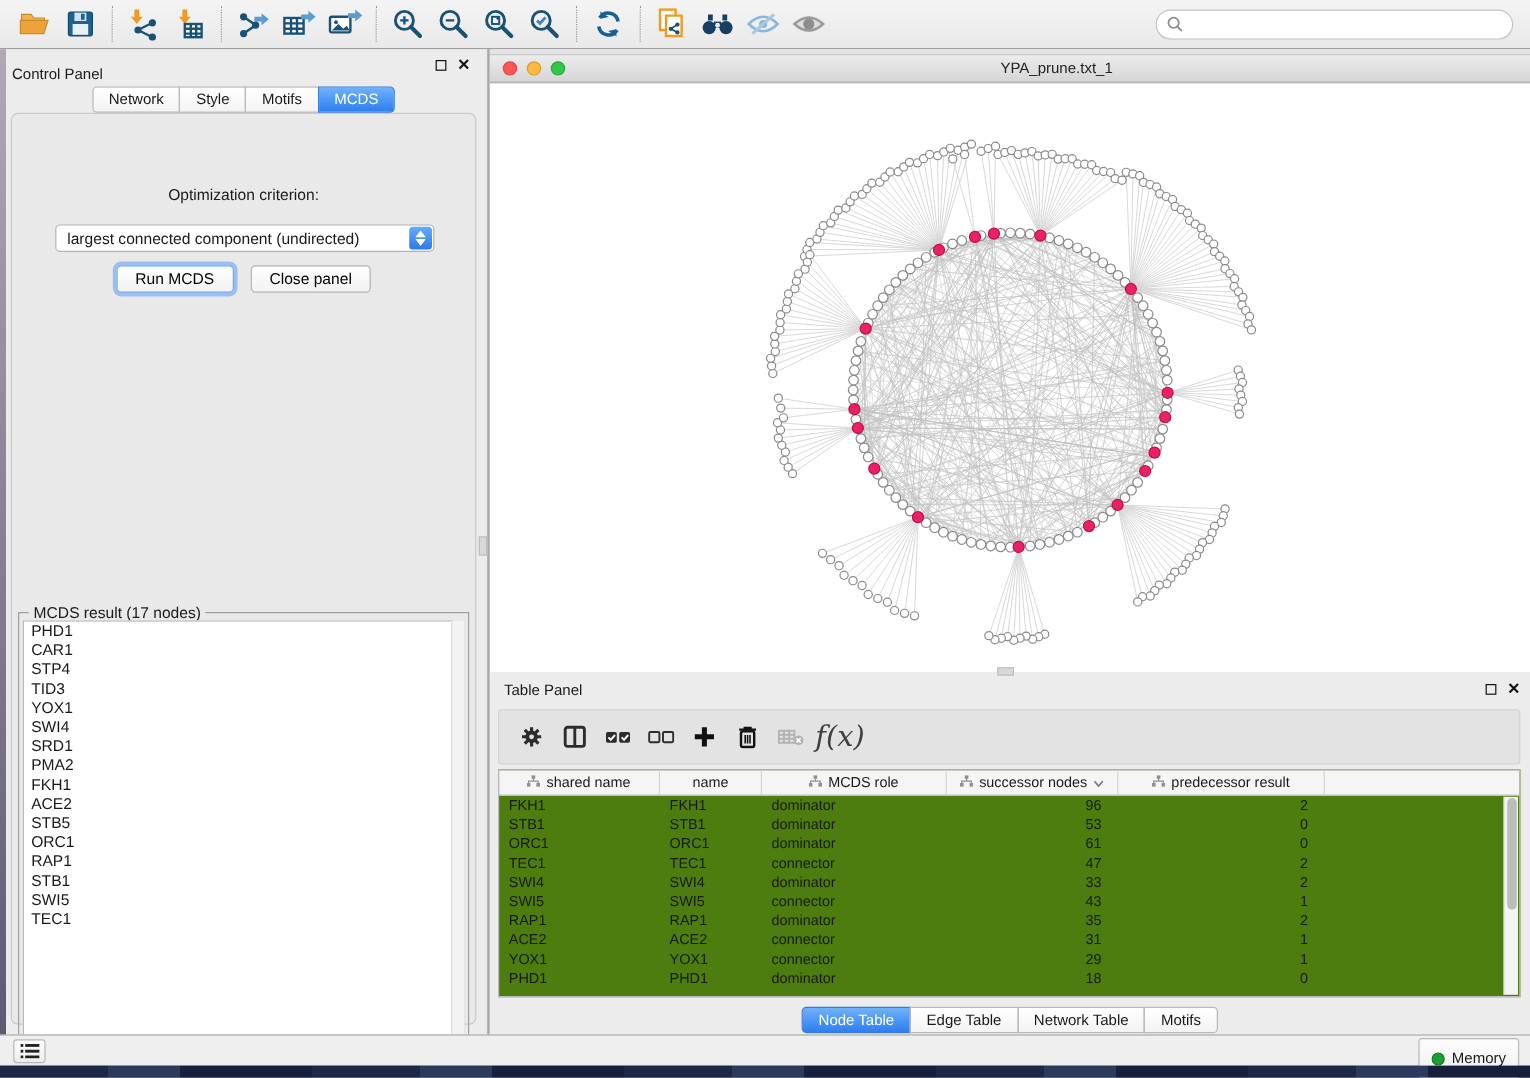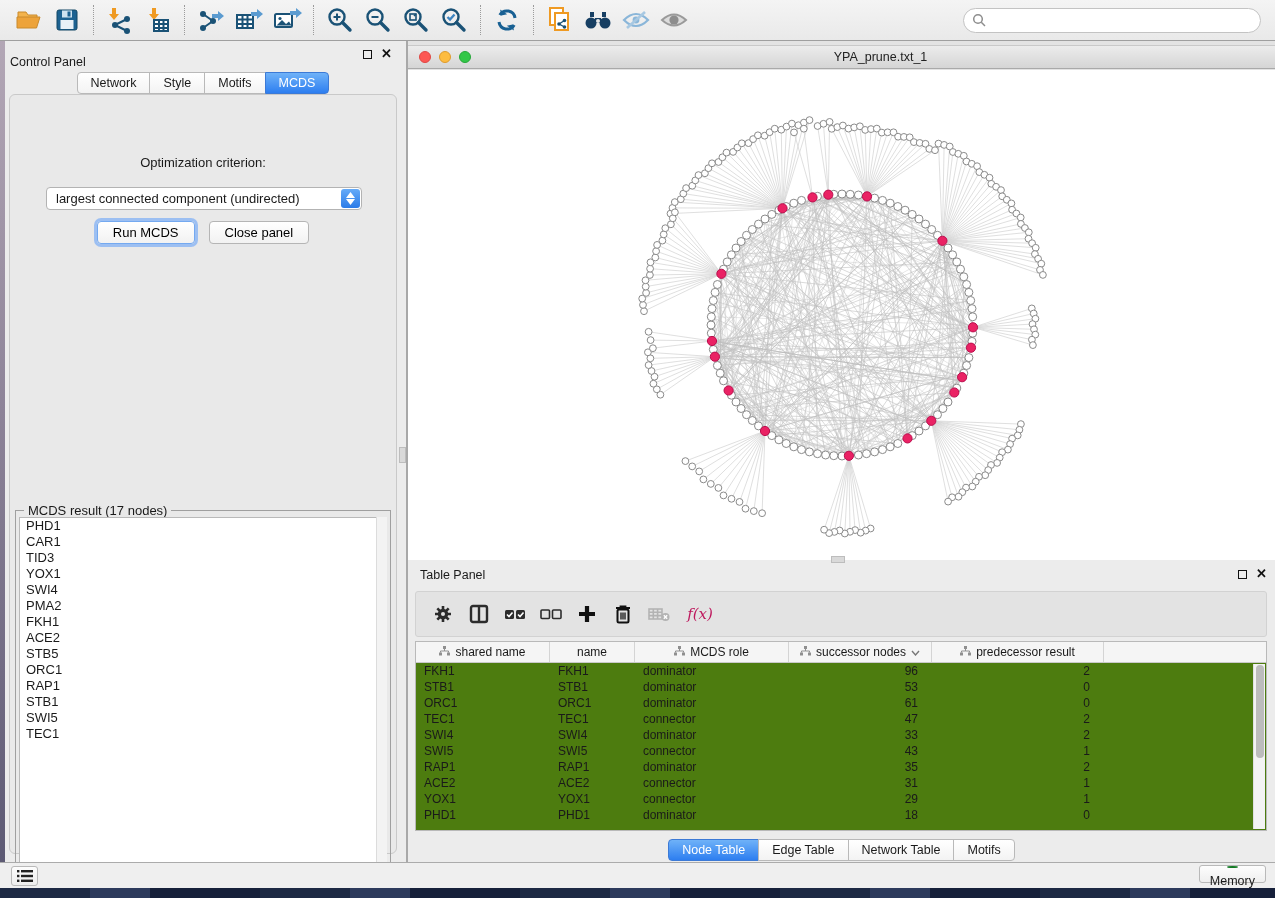--- a/index.html
+++ b/index.html
@@ -91,22 +91,22 @@
   .td.left { text-align:left; padding-left:8px; }
   .td.right { text-align:right; padding-right:14px; }
   .grid-scroll { position:absolute; right:1px; top:22px; width:12px; bottom:1px; background:#f3f3f3; border-left:1px solid #e0e0e0; }
   .grid-thumb { position:absolute; left:2px; top:1px; width:8px; height:93px; background:#bcbcbc; border-radius:4px; }
   .tp-tabs { position:absolute; left:0; top:277px; width:100%; display:flex; justify-content:center; }
 
   
   .statusbar { position:absolute; left:0; top:862px; width:1275px; height:26px; background:#efefef; border-top:1px solid #ababab; }
   .status-left-btn { position:absolute; left:11px; top:3px; width:27px; height:20px; background:linear-gradient(#fdfdfd,#ededed);
     border:1px solid #b9b9b9; border-radius:3px; display:flex; align-items:center; justify-content:center; }
-  .memory-btn { position:absolute; right:9px; top:2px; height:18px; background:linear-gradient(#fdfdfd,#efefef);
-    border:1px solid #b9b9b9; border-radius:3px; display:flex; align-items:center; gap:6px; padding:0 10px; font-size:12.5px;flex-direction:column; }
+  .memory-btn { position:absolute; right:9px; top:2px; height:34px; background:linear-gradient(#fdfdfd,#efefef);
+    border:1px solid #b9b9b9; border-radius:3px; display:flex; align-items:center; gap:6px; padding:0 10px; font-size:12.5px; }
   .memdot { width:11px; height:11px; border-radius:50%; background:#1d9e33; border:1px solid #157a26; }
 </style>
 </head>
 <body>
 
 <div class="app">
 
   <div class="toolbar">
     <div class="tbtn">
       <svg width="28" height="24" viewBox="0 0 28 24">
@@ -279,23 +279,25 @@
       </div>
       <div class="btn-row">
         <button class="pushbtn focused">Run MCDS</button>
         <button class="pushbtn">Close panel</button>
       </div>
       <div class="mcds-group">
         <div class="mcds-legend">MCDS result (17 nodes)</div>
         <div class="mcds-list" id="mcds-list">
             <div class="mcds-item">PHD1</div>
             <div class="mcds-item">CAR1</div>
+            <div class="mcds-item">STP4</div>
             <div class="mcds-item">TID3</div>
             <div class="mcds-item">YOX1</div>
             <div class="mcds-item">SWI4</div>
+            <div class="mcds-item">SRD1</div>
             <div class="mcds-item">PMA2</div>
             <div class="mcds-item">FKH1</div>
             <div class="mcds-item">ACE2</div>
             <div class="mcds-item">STB5</div>
             <div class="mcds-item">ORC1</div>
             <div class="mcds-item">RAP1</div>
             <div class="mcds-item">STB1</div>
             <div class="mcds-item">SWI5</div>
             <div class="mcds-item">TEC1</div>
           </div>
@@ -1206,21 +1208,21 @@
         <svg width="22" height="16" viewBox="0 0 22 16">
             <g stroke="#b3b3b3" stroke-width="1.6" fill="none">
               <rect x="1" y="3" width="13" height="10"></rect>
               <path d="M1 6.3h13M1 9.6h13M5.3 3v10M9.6 3v10"></path>
             </g>
             <circle cx="17.5" cy="11" r="4" fill="#b3b3b3"></circle>
             <path d="M15.8 9.3l3.4 3.4M19.2 9.3l-3.4 3.4" stroke="#fff" stroke-width="1.4"></path>
           </svg>
       </div>
       <div class="tp-tool">
-        <span style="font-family:'DejaVu Serif',serif;font-style:italic;font-size:15px;color:#be185d;margin-left:10px;">f(x)</span>
+        <span style="font-family:'DejaVu Serif',serif;font-style:italic;font-size:24px;color:#404040;margin-left:10px;">f(x)</span>
       </div>
     </div>
     <div class="grid">
       <div class="grid-head" id="grid-head">
           <div class="th" style="width: 134px;">
             <span><svg width="11" height="10" viewBox="0 0 11 10" style="flex:0 0 auto">
                 <g fill="#8f8f8f">
                   <rect x="4" y="0" width="3" height="3"></rect>
                   <rect x="0" y="6.5" width="3" height="3"></rect>
                   <rect x="8" y="6.5" width="3" height="3"></rect>

